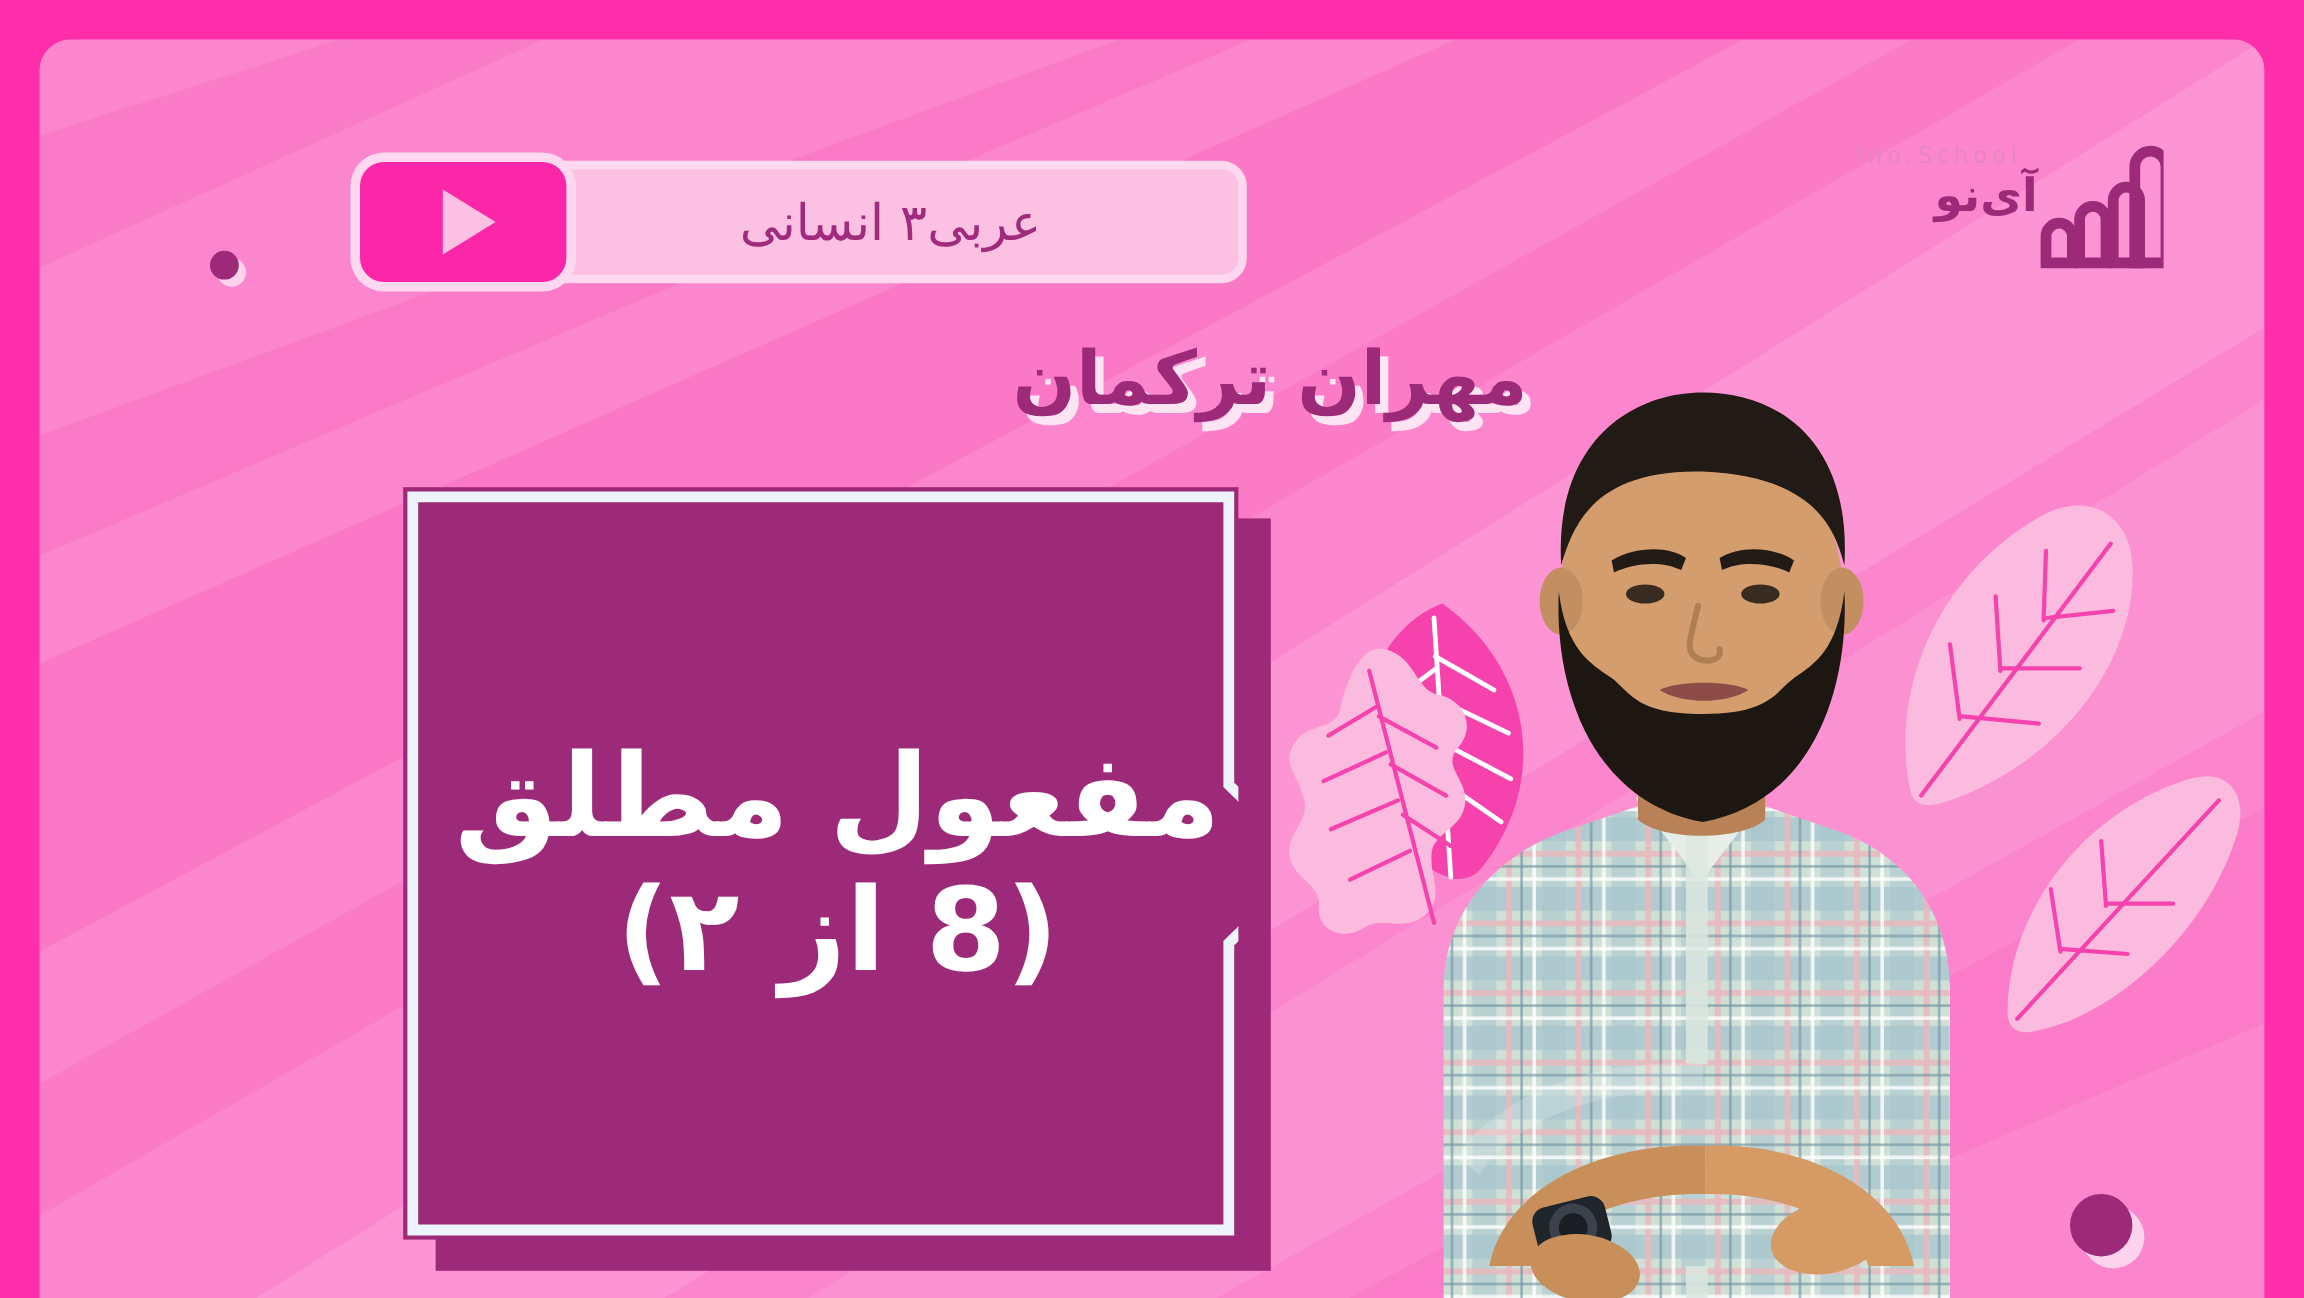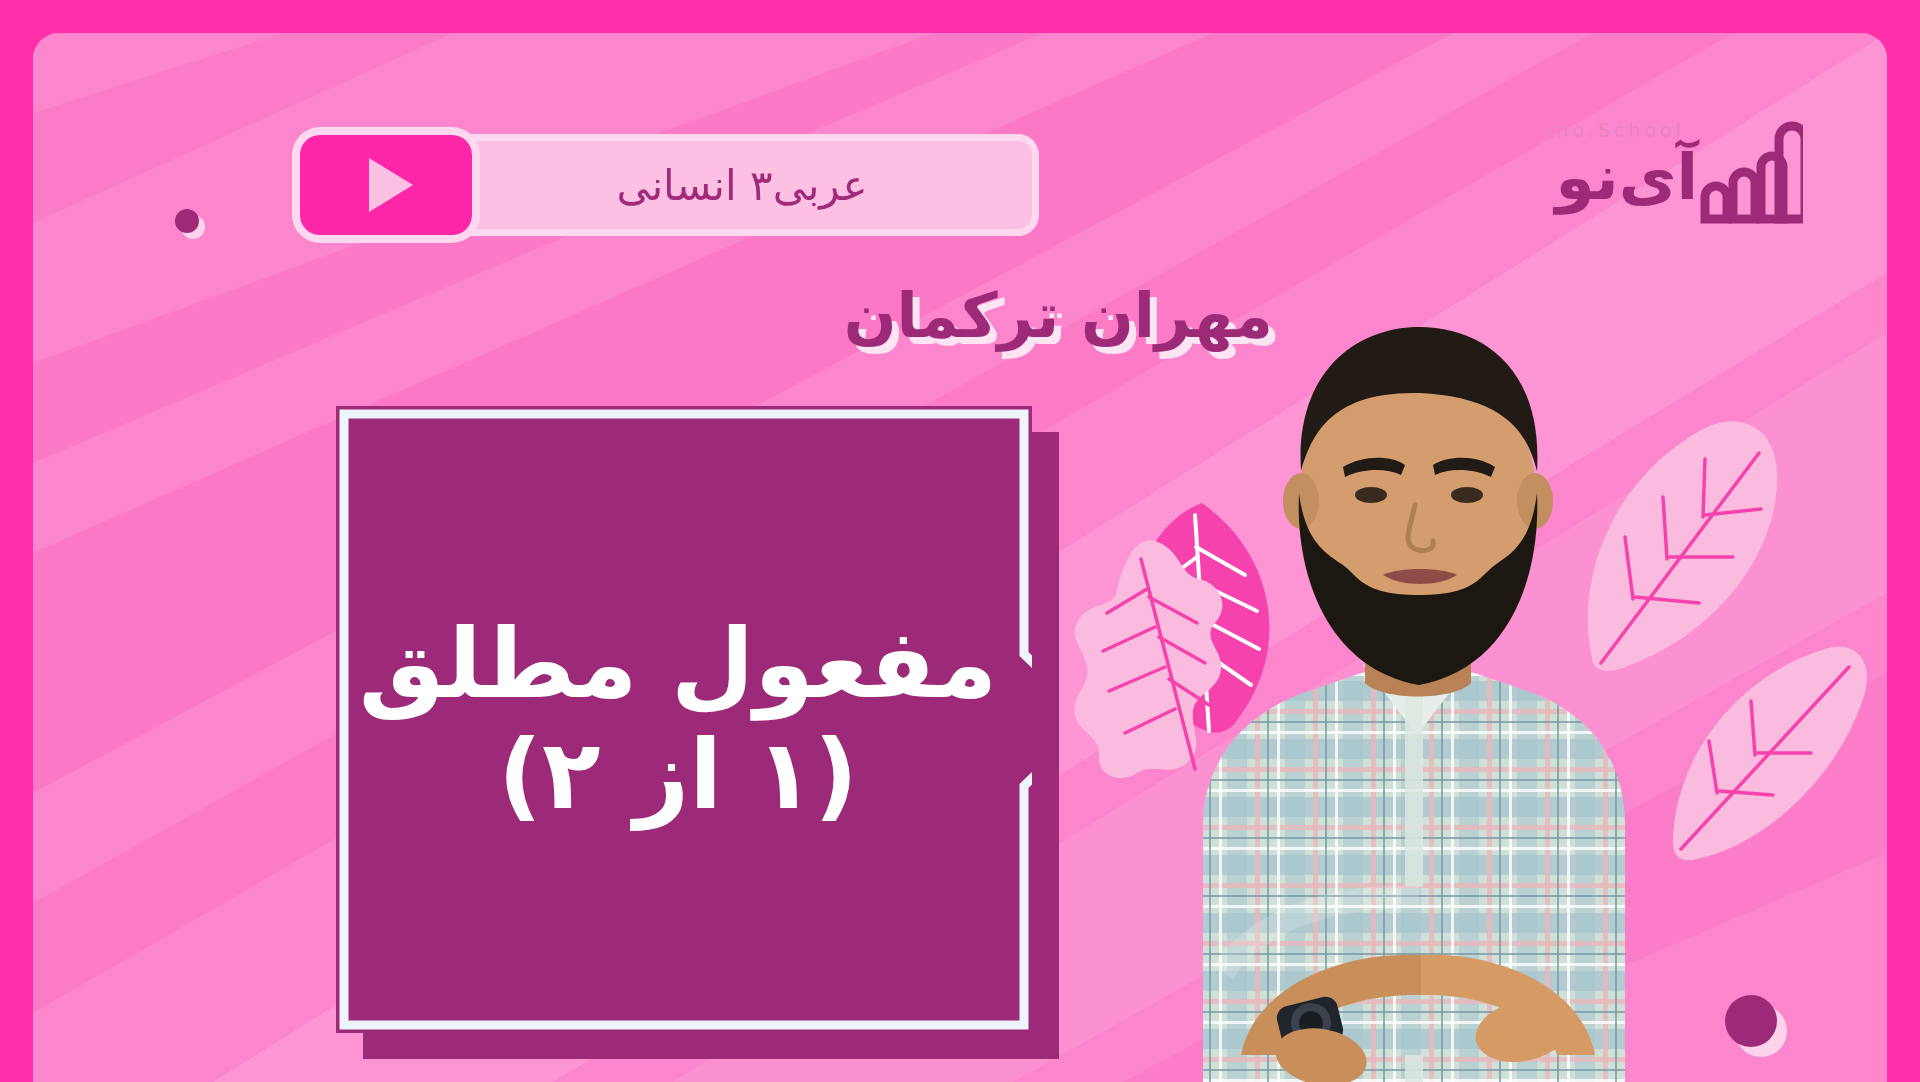--- a/index.html
+++ b/index.html
@@ -124,21 +124,21 @@
   #title-outline {
     position: absolute;
     left: 303px;
     top: 373px;
     width: 696px;
     height: 627px;
     pointer-events: none;
   }
   #title-text {
     position: absolute;
-    left: 297px;
+    left: 317px;
     top: 373px;
     width: 696px;
     height: 627px;
     display: flex;
     flex-direction: column;
     align-items: center;
     justify-content: center;
     direction: rtl;
     color: #ffffff;
     font-weight: bold;
@@ -165,21 +165,21 @@
     color: #e586bd;
     direction: ltr;
     text-align: right;
     width: 190px;
     font-weight: 500;
   }
   #logo-word {
     position: absolute;
     right: 105px;
     top: 26px;
-    font-size: 63px;
+    font-size: 38px;
     font-weight: bold;
     color: #9c2a78;
     white-space: nowrap;
   }
   #logo-mark { position: absolute; right: 0px; top: 4px; }
 
   
   .leaf { position: absolute; }
 
   
@@ -358,21 +358,21 @@
 
     <div id="instructor-name">مهران ترکمان</div>
 
     <div id="title-shadow"></div>
     <div id="title-box"></div>
     <svg id="title-outline" viewBox="0 0 696 627">
       <path d="M8 8 L 688 8 L 688 248 L 756 314 L 688 380 L 688 619 L 8 619 Z" fill="none" stroke="#eef4fb" stroke-width="9"></path>
     </svg>
     <div id="title-text">
       <div id="title-line1">مفعول مطلق</div>
-      <div id="title-line2">(۱ از ۲)</div>
+      <div id="title-line2">(8 از ۲)</div>
     </div>
 
     <div id="logo-block">
       <div id="logo-sub">Ino.School</div>
       <div id="logo-word">آی‌نو</div>
       <svg id="logo-mark" width="110" height="110" viewBox="0 0 110 110">
         <g fill="none" stroke="#9c2a78" stroke-width="9">
           <path d="M12 100 L 12 78 A 11 11 0 0 1 34 78 L 34 100 Z"></path>
           <path d="M40 100 L 40 64 A 11 11 0 0 1 62 64 L 62 100 Z"></path>
           <path d="M68 100 L 68 48 A 11 11 0 0 1 90 48 L 90 100 Z"></path>

